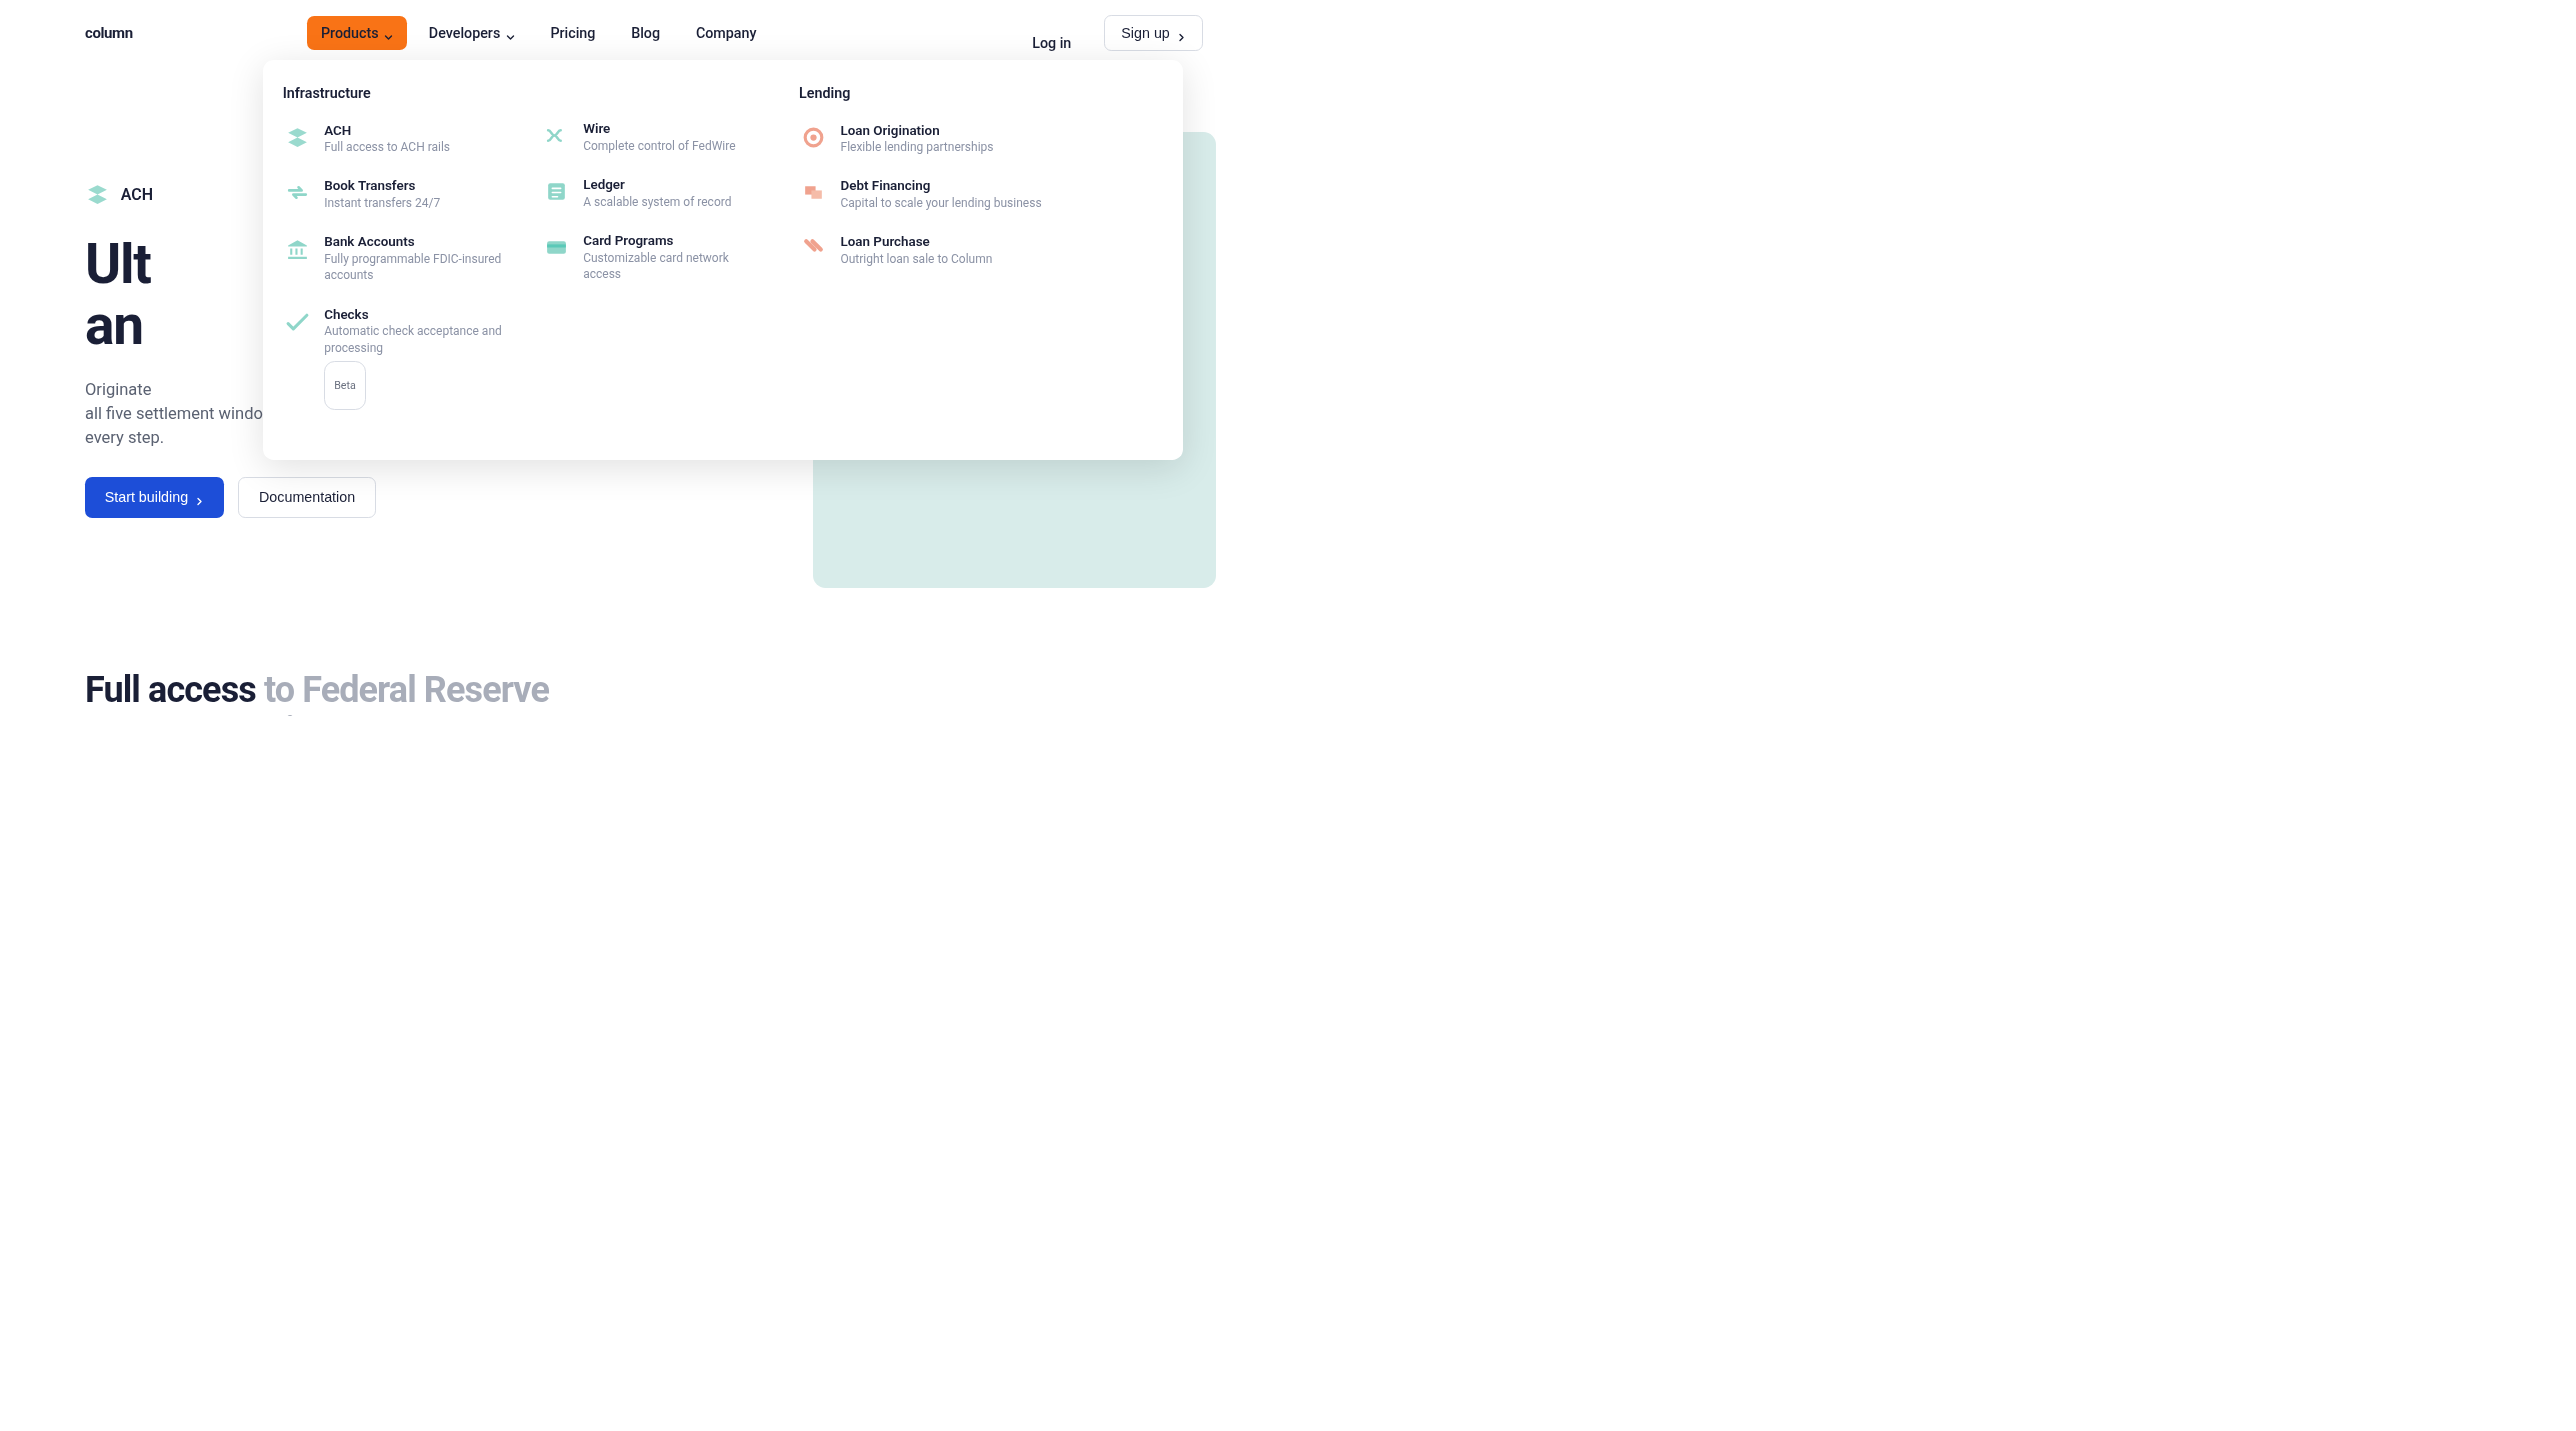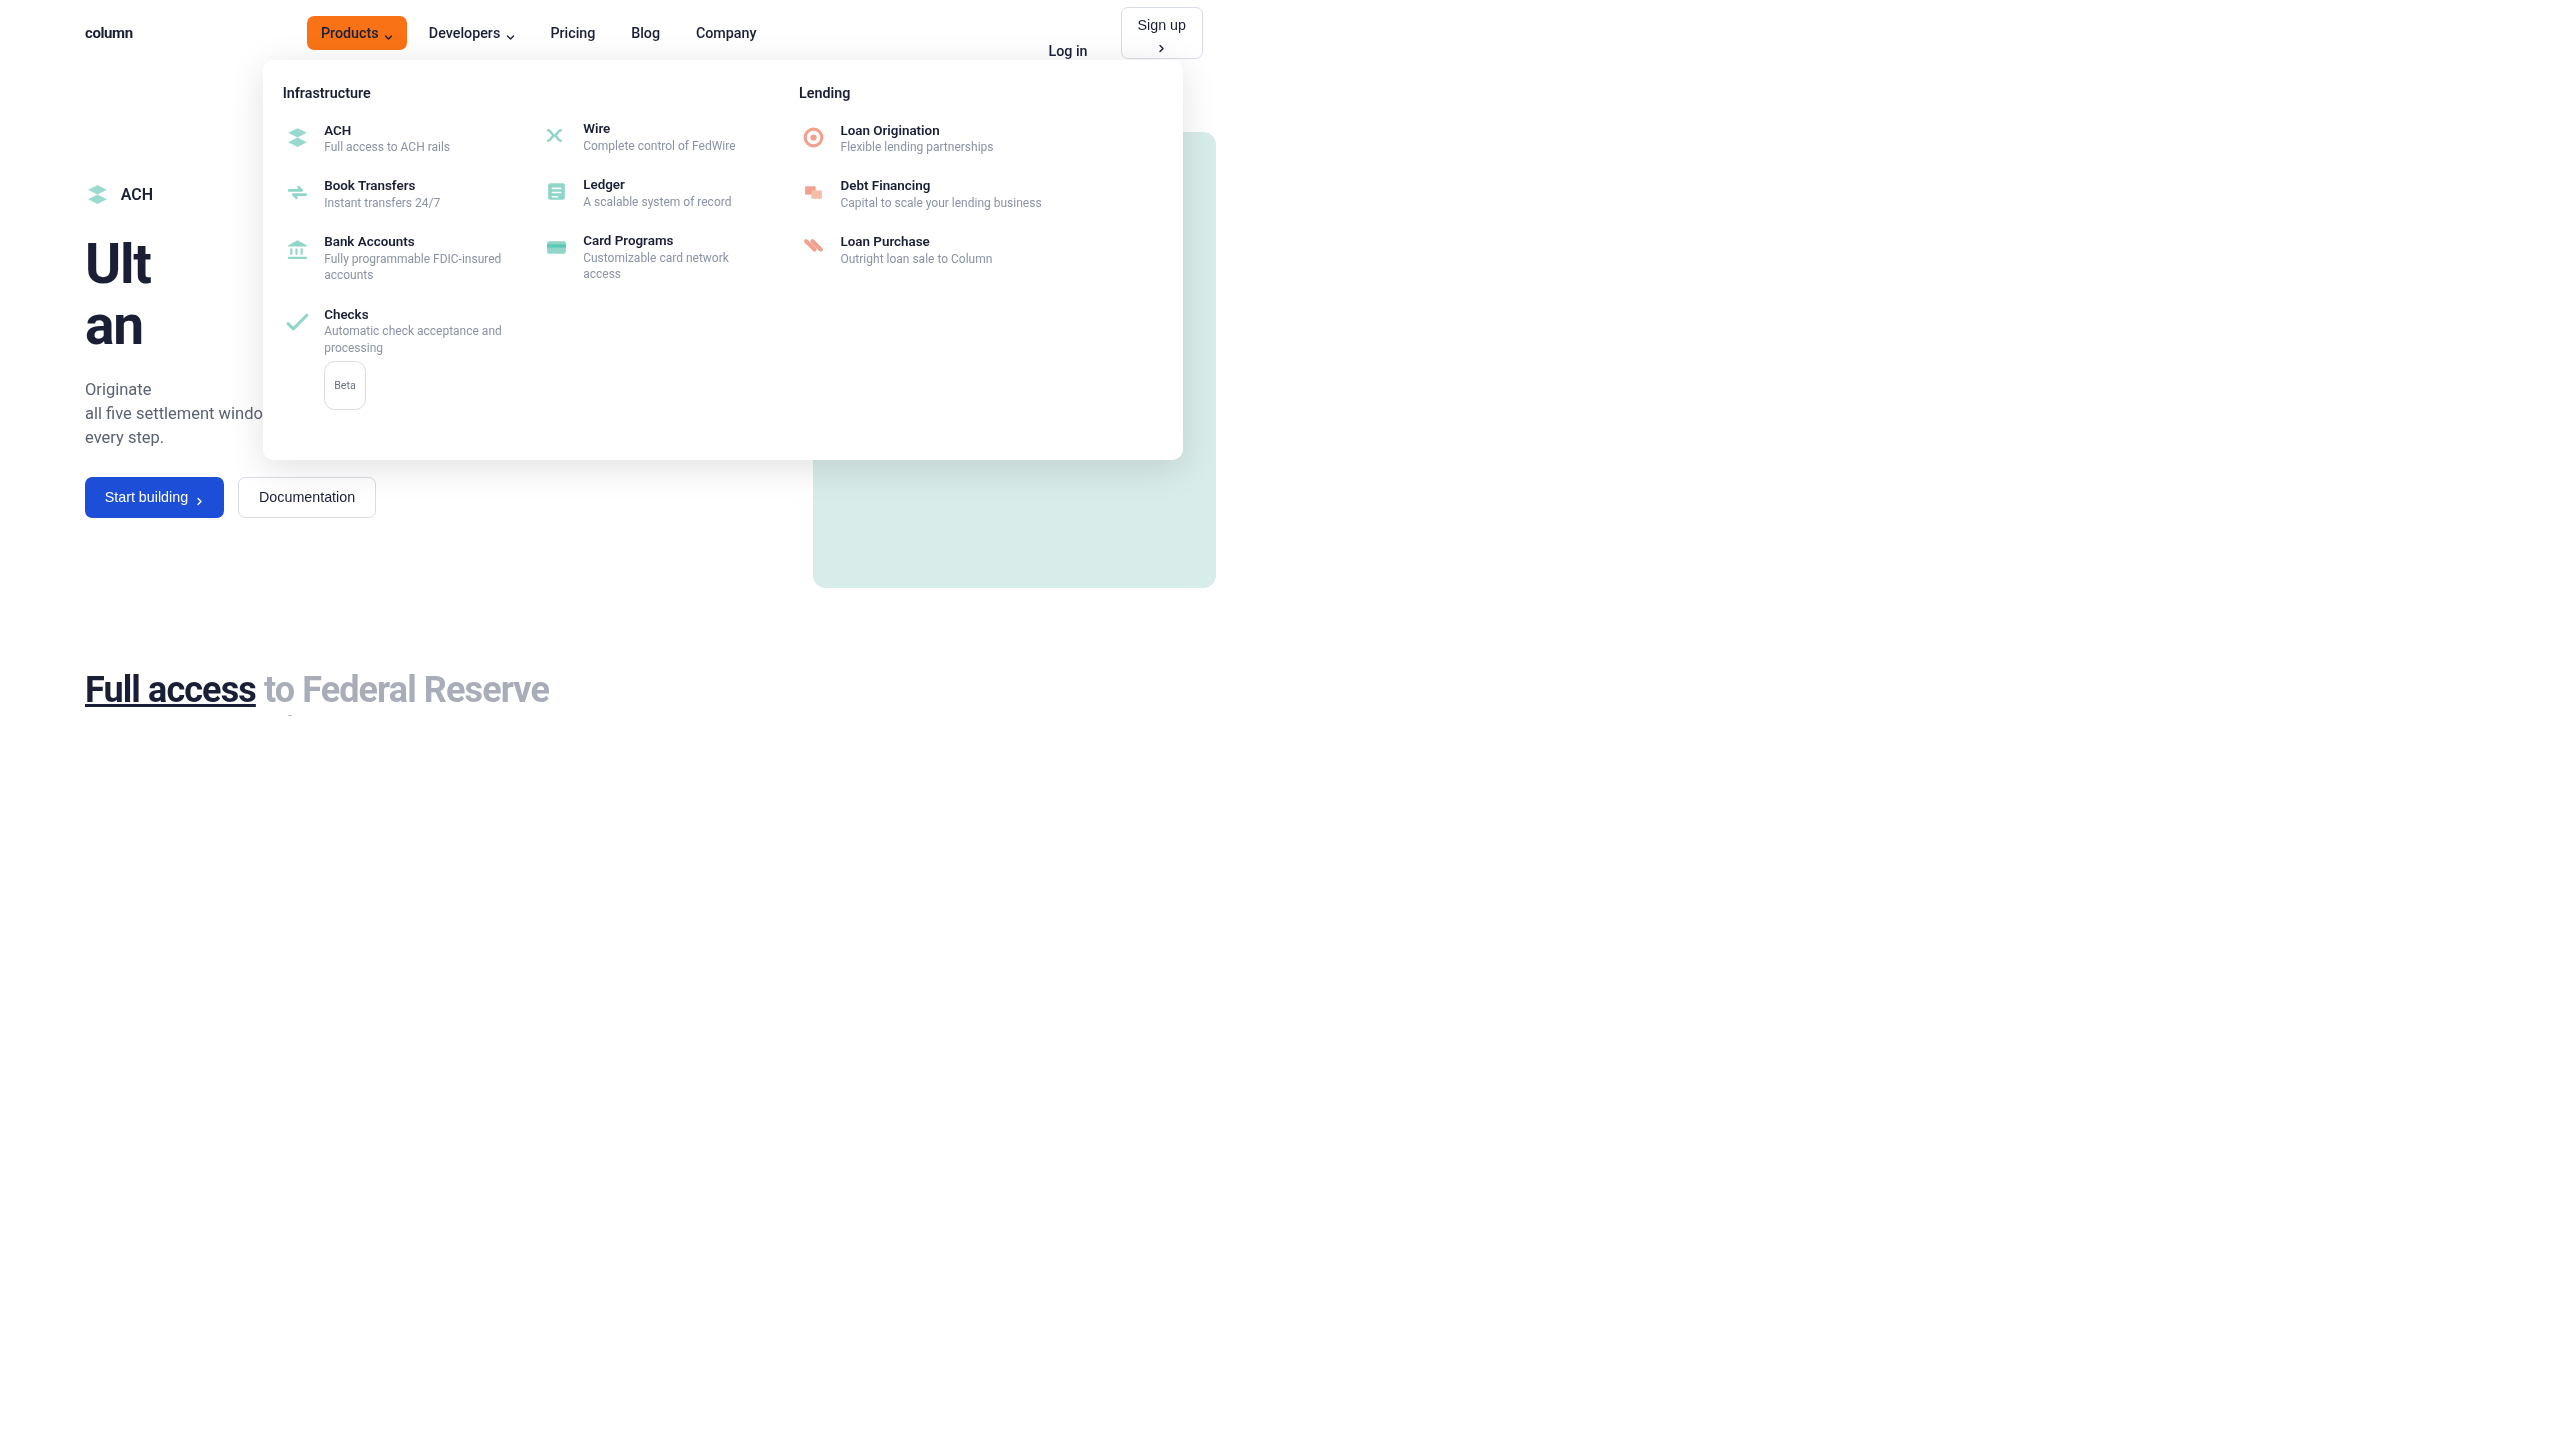--- a/index.html
+++ b/index.html
@@ -70,21 +70,20 @@
   border-radius: 7.2px;
   padding: 9px 16px;
   font-size: 14.3px;
   font-weight: 500;
   color: #1a1f36;
   display: flex;
   align-items: center;
   gap: 7.2px;
   cursor: pointer;
   background: #fff;
-  flex-direction: column;
 }
 
 
 .mega-menu {
   position: absolute;
   top: 60px;
   left: 263px;
   width: 920px;
   background: #fff;
   border-radius: 10.7px;
@@ -276,21 +275,21 @@
 
 
 .section-heading {
   padding: 0 85px;
   margin-top: 152px;
   font-size: 36px;
   font-weight: 700;
   line-height: 1.15;
   letter-spacing: -0.9px;
 }
-.section-heading .dark { color: #1a1f36; text-decoration: underline; }
+.section-heading .dark { color: #1a1f36; }
 .section-heading .light { color: #a8adb9; }
 
 svg.icon { width: 100%; height: 100%; }
 </style>
 </head>
 <body>
 
 <header class="header">
   <div class="logo">
     <span>column</span>

